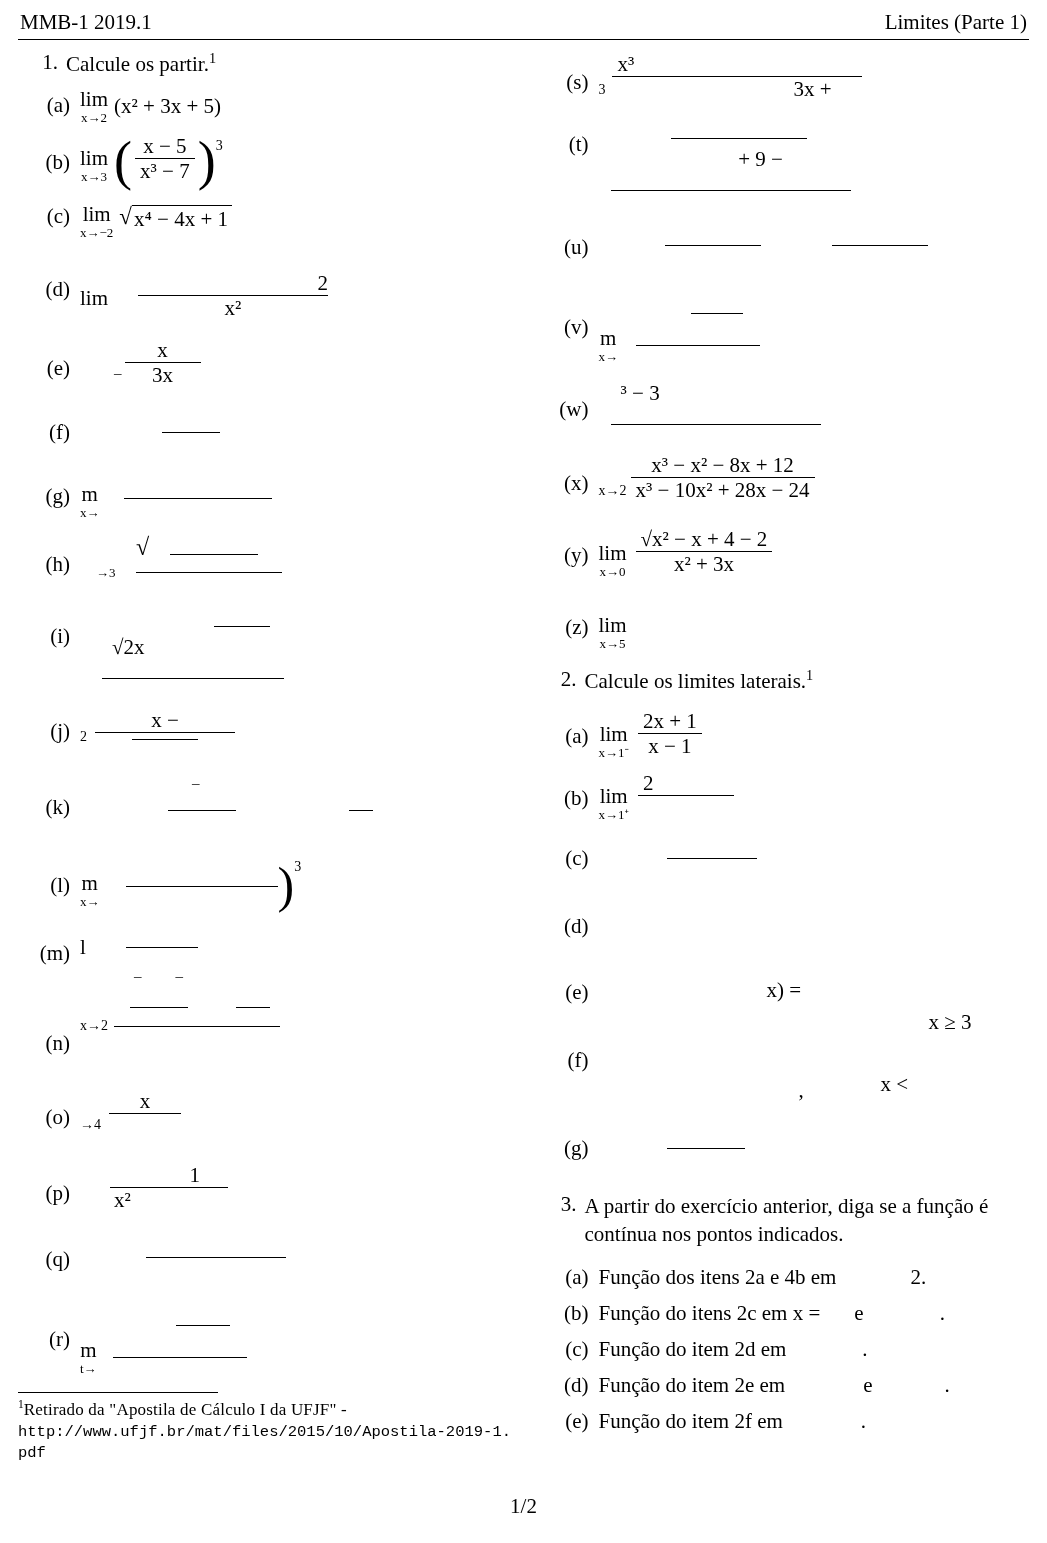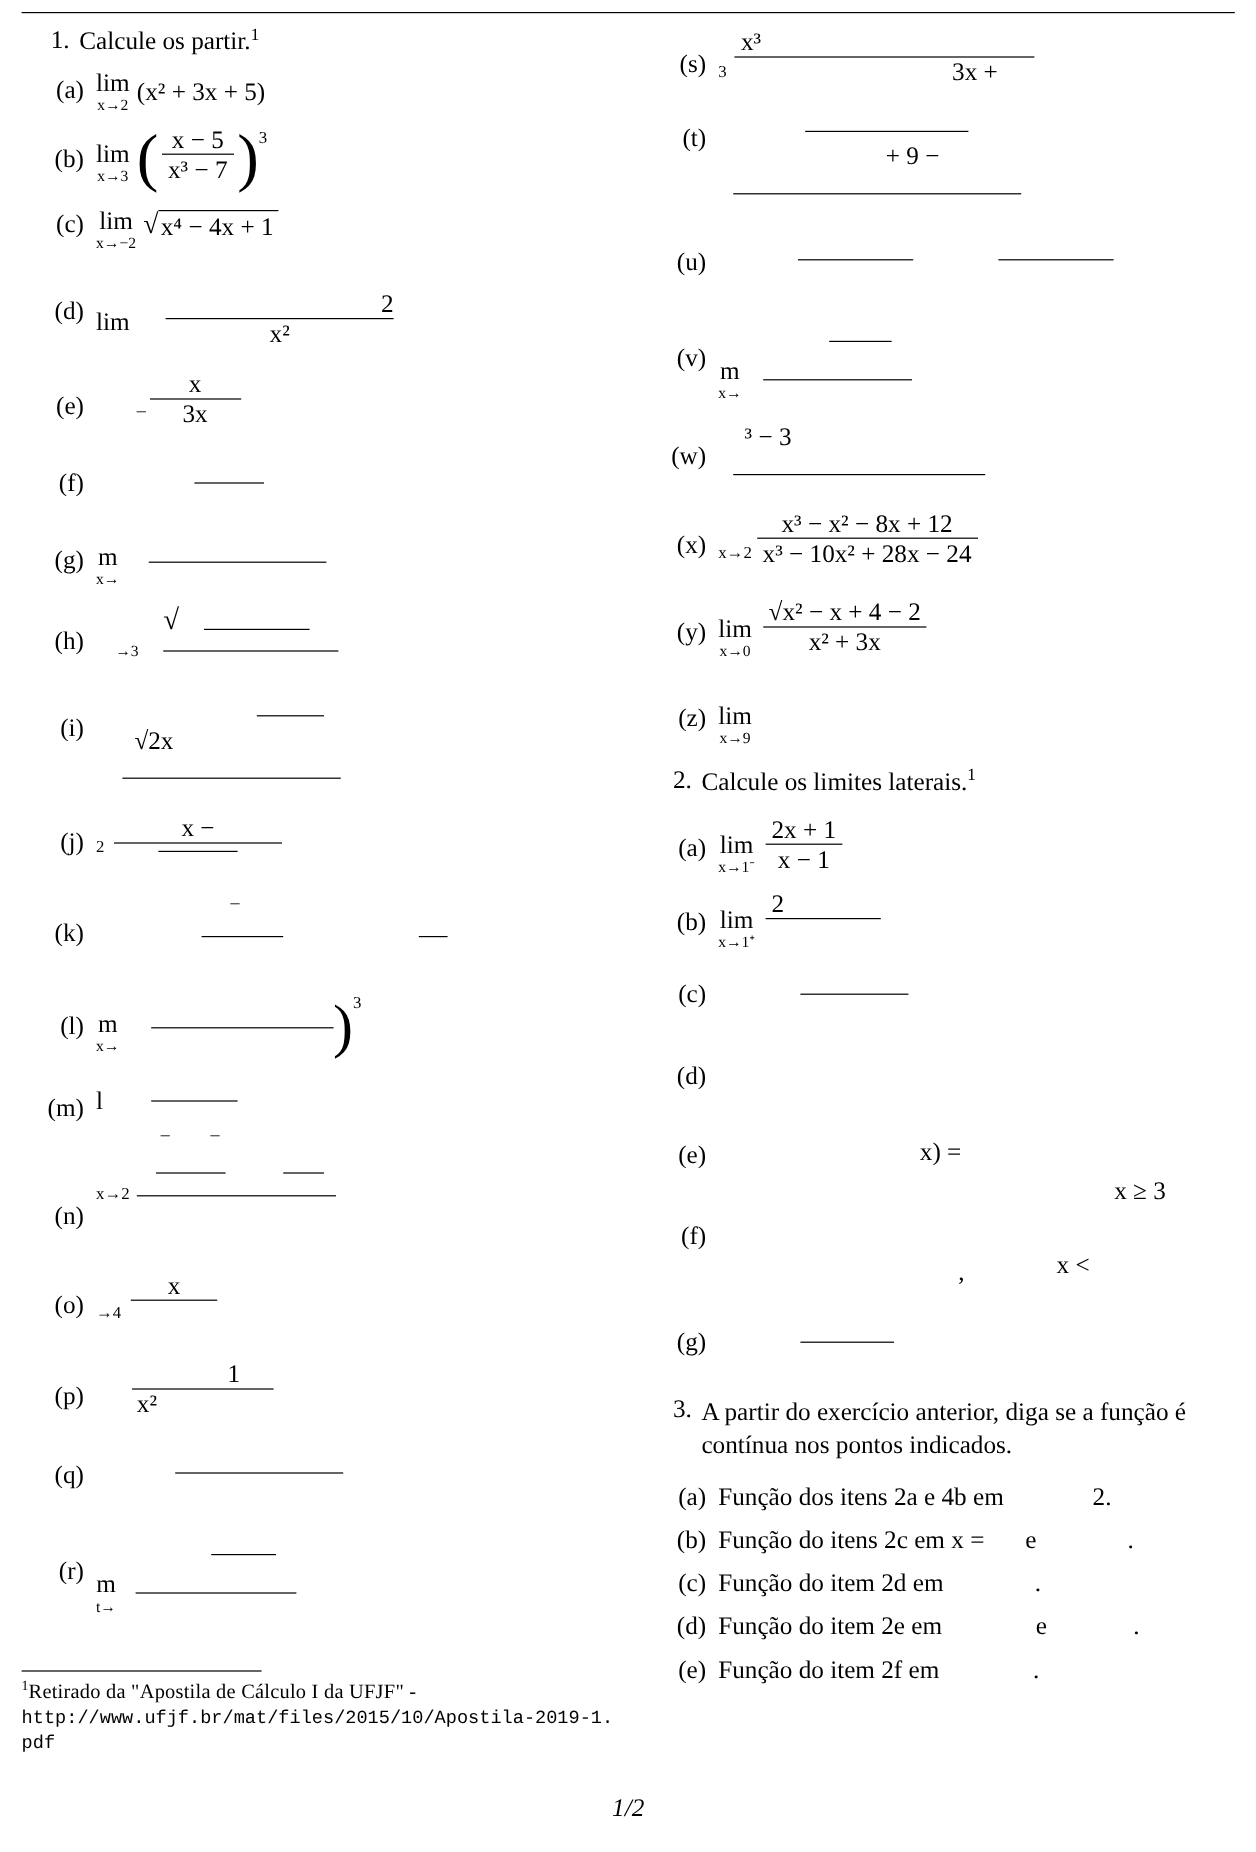--- a/index.html
+++ b/index.html
@@ -141,28 +141,31 @@
     margin-bottom: 4px;
   }
   .mono { font-family: "Liberation Mono", monospace; font-size: 15.5px; }
   .pagenum {
     position: absolute;
     bottom: 24px;
     left: 0;
     width: 1047px;
     text-align: center;
     font-size: 21px;
-    font-style: italic;
   }
 </style>
 </head>
 <body>
 
 <div class="page">
 
+  <div class="header">
+    <span>MMB-1 2019.1</span>
+    <span>Limites (Parte 1)</span>
+  </div>
   <div class="header-rule"></div>
 
   <div class="columns">
 
     <div class="col">
 
       <div class="numitem">
         <div class="num">1.</div>
         <div class="body">
           <span>Calcule os partir.</span><sup>1</sup>
@@ -518,21 +521,21 @@
         </div>
       </div>
 
       <div style="height:10px"></div>
 
       <div class="subitem" style="min-height:62px">
         <div class="lbl" style="padding-top:20px">(z)</div>
         <div class="content" style="display:flex;align-items:center">
           <span class="lim" style="padding-top:18px">
             <span class="op">lim</span>
-            <span class="sub">x→9</span>
+            <span class="sub">x→5</span>
           </span>
         </div>
       </div>
 
       <div style="height:10px"></div>
 
       <div class="numitem">
         <div class="num">2.</div>
         <div class="body">
           <span>Calcule os limites laterais.</span><sup>1</sup>

